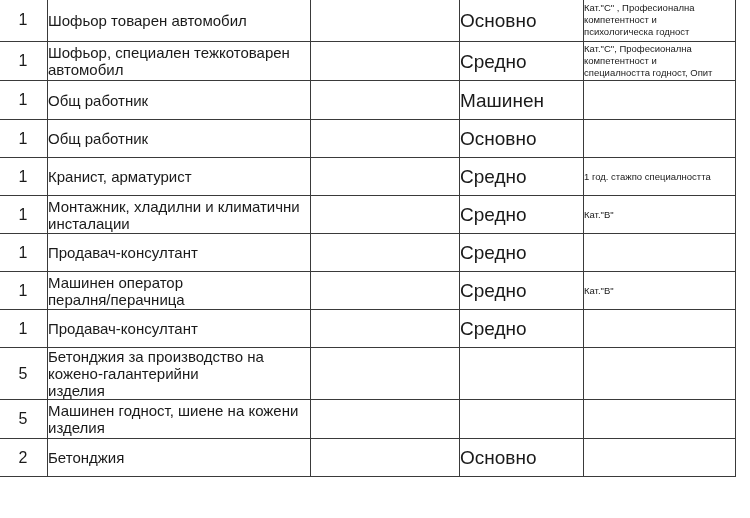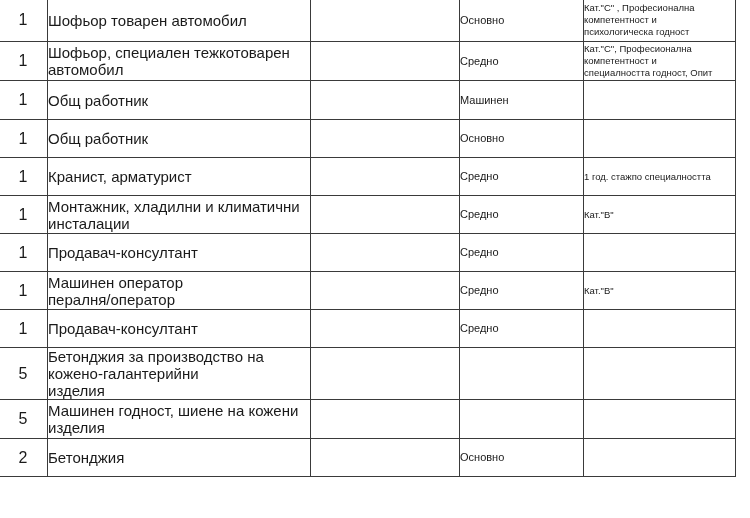--- a/index.html
+++ b/index.html
@@ -6,21 +6,21 @@
     body { width: 750px; height: 518px; overflow: hidden; position: relative; font-family: "Liberation Sans", sans-serif; color: #1a1a1a; }
     table.jobs { position: absolute; left: -2px; top: -2px; border-collapse: collapse; table-layout: fixed; width: 737px; }
     table.jobs td { border: 1.5px solid #3a3a3a; padding: 0; vertical-align: middle; overflow: hidden; }
     col.c-count { width: 49px; }
     col.c-title { width: 263px; }
     col.c-empty { width: 149px; }
     col.c-edu { width: 124px; }
     col.c-req { width: 152px; }
     td.count { text-align: center; font-size: 16px; padding-right: 2px; }
     td.title { font-size: 15px; line-height: 17px; padding-left: 3px; padding-top: 1px; }
-    td.edu { vertical-align: top; font-size: 11px; line-height: 17px; padding-left: 4px; padding-top: 1px; }
+    td.edu { vertical-align: top; font-size: 19px; line-height: 17px; padding-left: 4px; padding-top: 1px; }
     td.req { vertical-align: top; font-size: 9.5px; line-height: 12px; padding-left: 2px; padding-top: 2px; }
     td.empty { }
     .title-line { display: block; white-space: nowrap; }
     .req-line { display: block; white-space: nowrap; }
   </style>
 </head>
 <body>
 
 <table class="jobs">
   <colgroup>
@@ -105,21 +105,21 @@
           <span class="title-line">Продавач-консултант</span>
         </td>
         <td class="empty"></td>
         <td class="edu">Средно</td>
         <td class="req"></td>
       </tr>
       <tr style="height: 38px;">
         <td class="count">1</td>
         <td class="title">
           <span class="title-line">Машинен оператор</span>
-          <span class="title-line">пералня/оператор</span>
+          <span class="title-line">пералня/перачница</span>
         </td>
         <td class="empty"></td>
         <td class="edu">Средно</td>
         <td class="req">
           <span class="req-line">Кат."В"</span>
         </td>
       </tr>
       <tr style="height: 38px;">
         <td class="count">1</td>
         <td class="title">

